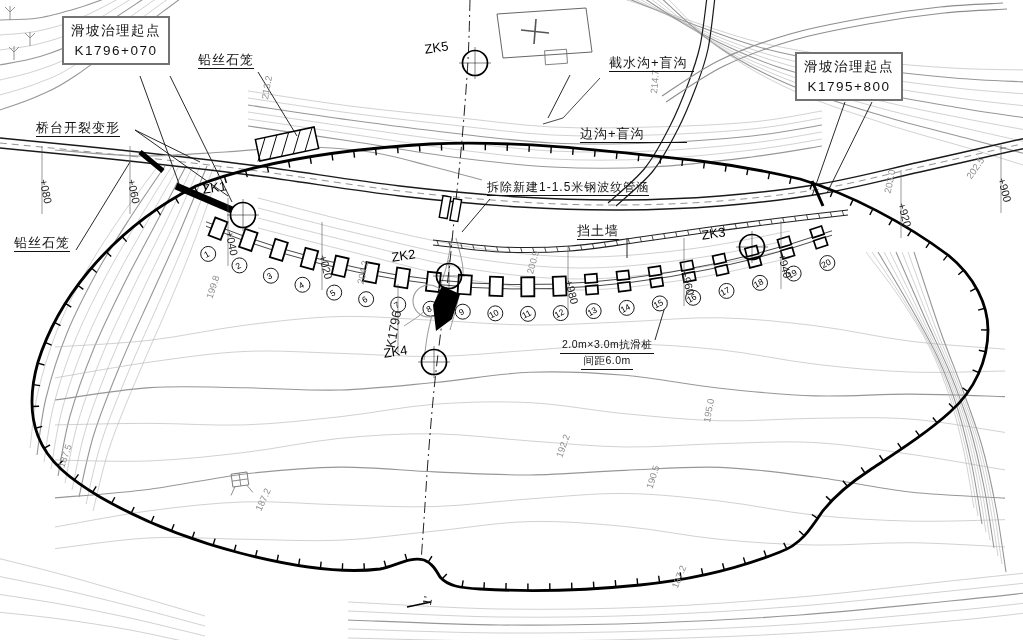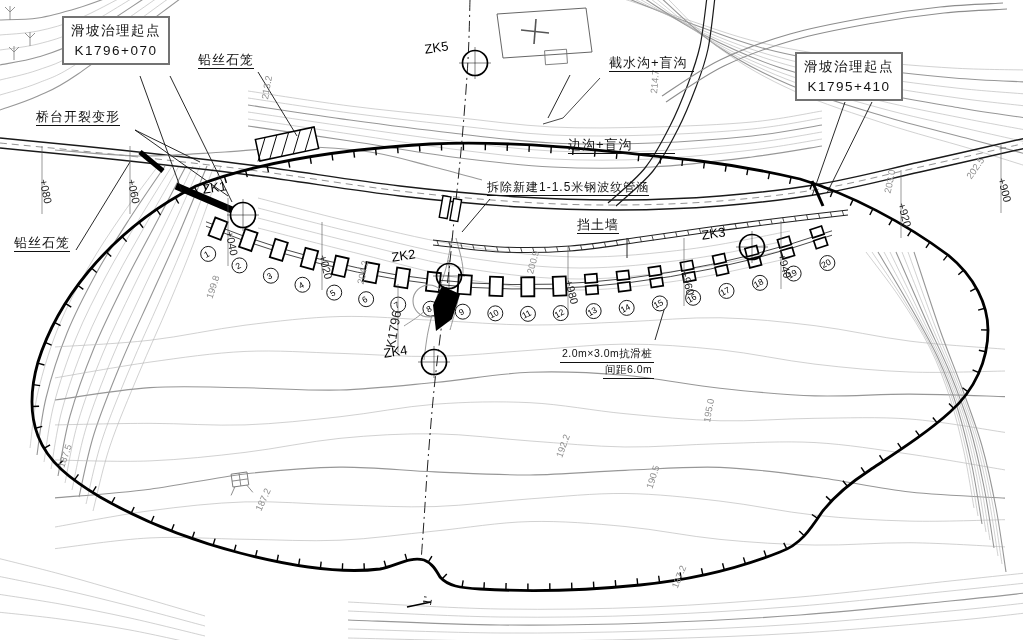--- a/index.html
+++ b/index.html
@@ -13,21 +13,21 @@
     position:absolute;white-space:nowrap;font-size:13px;color:#111;
     border-bottom:1.2px solid #111;padding-bottom:1px;line-height:1.1;
     letter-spacing:1px;
   }
   .titlebox{
     position:absolute;border:2px solid #737373;background:#fff;
     text-align:center;font-size:13.5px;line-height:1.45;padding:3px 7px;
     letter-spacing:1.5px;
   }
   .pilenote{
-    position:absolute;font-size:10.5px;letter-spacing:0.5px;text-align:right;margin-top:9px;
+    position:absolute;font-size:10.5px;letter-spacing:0.5px;text-align:center;
   }
   .pilenote .ln{border-bottom:1px solid #111;padding:0 2px 1px 2px;display:inline-block;}
   .rot{transform-origin:left top;}
 </style>
 </head>
 <body>
 <div id="stage">
 
 <svg id="map" width="1023" height="640" viewBox="0 0 1023 640">
       <path d="M0,20C6.333333333333333,19.666666666666668,25,20,38,18C51,16,65.66666666666667,11.666666666666666,78,8C90.33333333333333,4.333333333333334,106.33333333333333,-2,112,-4" fill="none" stroke="#979797" stroke-width="1.1"></path>
@@ -474,29 +474,29 @@
       <circle cx="429" cy="301" r="16" fill="none" stroke="#999" stroke-width="1.1"></circle>
       <path d="M442,286 L460,294 L452,319 L436,331 L433,305 Z" fill="#000" stroke="none"></path>
     </svg>
 
 <div class="titlebox" style="left:62px;top:16px;">
   <div>滑坡治理起点</div>
   <div>K1796+070</div>
 </div>
 <div class="titlebox" style="left:795px;top:52px;">
   <div>滑坡治理起点</div>
-  <div>K1795+410</div>
+  <div>K1795+800</div>
 </div>
 
 <div class="lbl" style="left:198px;top:53px;">铅丝石笼</div>
-<div class="lbl" style="left:36px;top:110px;">桥台开裂变形</div>
+<div class="lbl" style="left:36px;top:121px;">桥台开裂变形</div>
 <div class="lbl" style="left:14px;top:236px;">铅丝石笼</div>
 <div class="lbl" style="left:570px;top:56px;padding-right:6px;margin-left:39px;">截水沟+盲沟</div>
-<div class="lbl" style="left:568px;top:127px;padding-right:42px;margin-top:11px;">边沟+盲沟</div>
+<div class="lbl" style="left:580px;top:127px;padding-right:42px;">边沟+盲沟</div>
 <div class="lbl" style="left:487px;top:181px;font-size:12px;">拆除新建1-1.5米钢波纹管涵</div>
-<div class="lbl" style="left:577px;top:218px;">挡土墙</div>
+<div class="lbl" style="left:577px;top:224px;">挡土墙</div>
 <div class="pilenote" style="left:560px;top:338px;">
   <div class="ln">2.0m×3.0m抗滑桩</div><br>
   <div class="ln">间距6.0m</div>
 </div>
 <div class="rot" style="position:absolute;left:420px;top:604px;font-size:12px;transform:rotate(-80deg);">1'</div>
 
 </div>
 
 </body></html>

